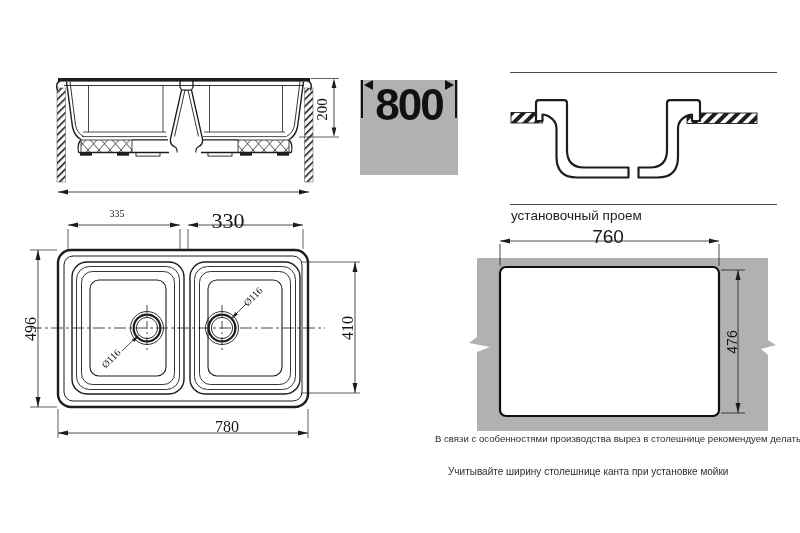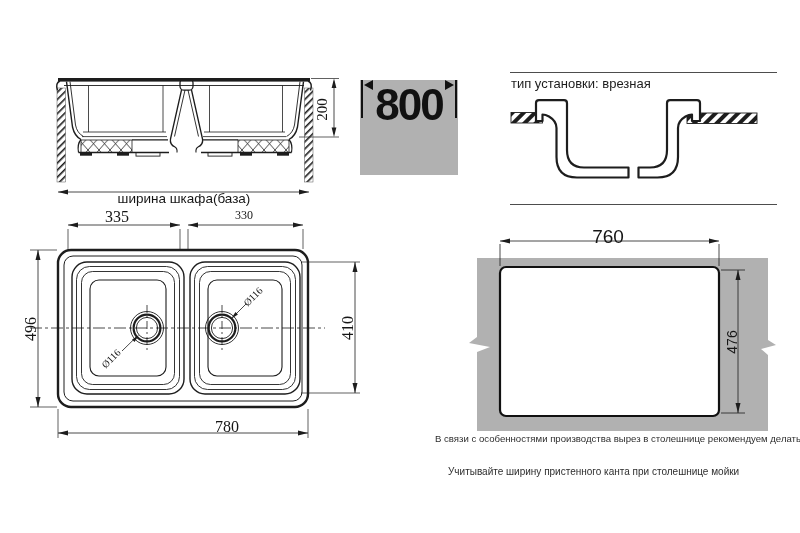--- a/index.html
+++ b/index.html
@@ -118,22 +118,22 @@
 
   <div id="size-box">
     <span class="vbar"></span>
     <span class="tri-l"></span>
     <span class="num">800</span>
     <span class="tri-r"></span>
     <span class="vbar"></span>
   </div>
 
   <div class="rule" style="left:510px;top:71.5px;width:267px;"></div>
-  <div class="heading" style="left:511px;top:75.5px;">тип установки: врезная</div>
   <div class="rule" style="left:510px;top:203.5px;width:267px;"></div>
+  <div class="heading" style="left:511px;top:207.5px;font-size:13.5px;">установочный проем</div>
 
   <svg style="left:505px;top:92px;" width="265" height="98" viewBox="505 92 265 98">
     <rect x="511" y="112.5" width="31.5" height="10.5" fill="url(#ctHatch)" stroke="#1d1d1d" stroke-width="0.9"></rect>
     <rect x="687" y="113" width="70" height="10.5" fill="url(#ctHatch)" stroke="#1d1d1d" stroke-width="0.9"></rect>
     <path fill="#fff" stroke="#1d1d1d" stroke-width="2.2" stroke-linejoin="round" d="M536,121 V103 Q536,100.2 539,100.2 H564 Q567,100.2 567,103.2 V150 Q567,167.5 584,167.5 H628.5 V177.5 H577 Q556.5,177.5 556.5,157 V128 Q556.5,121 549,116.5 Q545.5,114.5 542.5,114.5 V121 Z"></path>
     <path fill="#fff" stroke="#1d1d1d" stroke-width="2.2" stroke-linejoin="round" d="M700,121 V103 Q700,100.2 697,100.2 H670 Q667,100.2 667,103.2 V150 Q667,167.5 650,167.5 H638.5 V177.5 H657.5 Q678,177.5 678,157 V128 Q678,121 685.5,116.5 Q689,114.5 692,114.5 V121 Z"></path>
   </svg>
 
   <svg style="left:20px;top:205px;" width="350" height="245" viewBox="20 205 350 245">
 
@@ -226,30 +226,29 @@
     </g>
     <g>
       <line class="ln" stroke-width="0.8" x1="721" y1="270" x2="745" y2="270"></line>
       <line class="ln" stroke-width="0.8" x1="721" y1="413" x2="745" y2="413"></line>
       <line class="ln" stroke-width="0.8" x1="738" y1="270" x2="738" y2="413"></line>
       <polygon class="fillln" points="738,270 735.5,280 740.5,280"></polygon>
       <polygon class="fillln" points="738,413 735.5,403 740.5,403"></polygon>
     </g>
   </svg>
 
-  <div class="lbl lbl-sans center" style="left:84px;top:191px;width:200px;font-size:13.5px;">ширина шкафа(база)</div>
   <div class="lbl lbl-serif center rot90" style="left:306px;top:101px;width:32px;font-size:15px;">200</div>
 
-  <div class="lbl lbl-serif center" style="left:97px;top:208px;width:40px;font-size:16px;">335</div>
-  <div class="lbl lbl-serif center" style="left:224px;top:208px;width:40px;font-size:12px;">330</div>
+  <div class="lbl lbl-serif center" style="left:97px;top:208px;width:40px;font-size:10px;">335</div>
+  <div class="lbl lbl-serif center" style="left:208px;top:208px;width:40px;font-size:22px;">330</div>
   <div class="lbl lbl-serif center rot90" style="left:11px;top:319.5px;width:40px;font-size:16px;">496</div>
   <div class="lbl lbl-serif center rot90" style="left:328px;top:318.5px;width:40px;font-size:16px;">410</div>
   <div class="lbl lbl-serif center" style="left:163px;top:417.5px;width:40px;font-size:16px;margin-left:44px;">780</div>
   <div class="lbl lbl-serif center rot45" style="left:93px;top:353px;width:36px;font-size:10px;">Ø116</div>
   <div class="lbl lbl-serif center rot45" style="left:235px;top:291px;width:36px;font-size:10px;">Ø116</div>
 
   <div class="lbl lbl-sans center" style="left:583px;top:226px;width:50px;font-size:19px;">760</div>
   <div class="lbl lbl-sans center rot90" style="left:711px;top:334px;width:42px;font-size:14px;">476</div>
 
   <div class="note" style="left:435px;top:433px;font-size:9.6px;">В связи с особенностями производства вырез в столешнице рекомендуем делать с изделия.</div>
-  <div class="note" style="left:448px;top:465.5px;font-size:10px;">Учитывайте ширину пристенного канта при столешнице мойки</div>
+  <div class="note" style="left:448px;top:465.5px;font-size:10px;">Учитывайте ширину столешнице канта при установке мойки</div>
 
 </div>
 
 </body></html>

